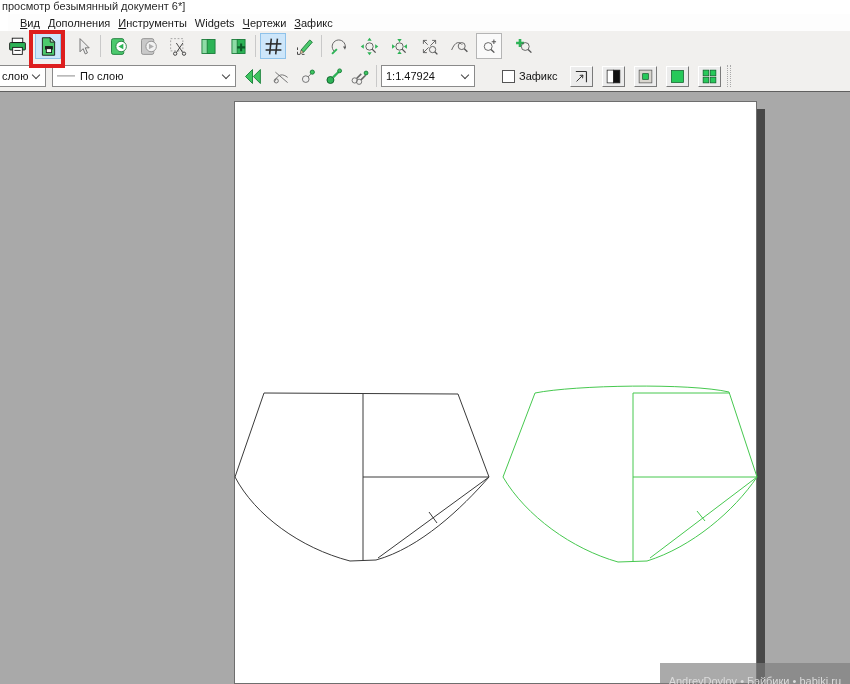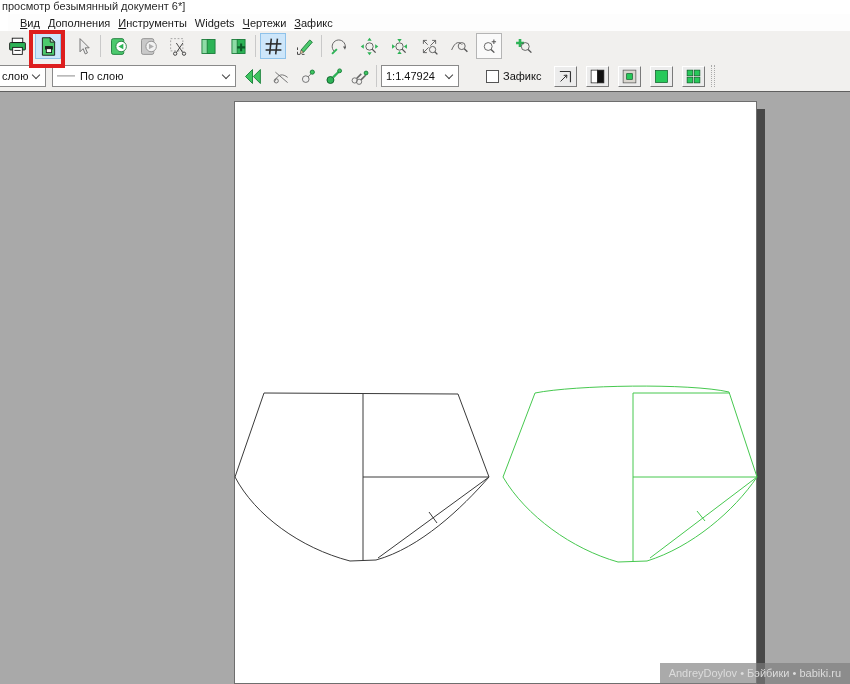--- a/index.html
+++ b/index.html
@@ -39,21 +39,21 @@
   .raised svg { width:17px; height:17px; display:block; }
 
   
   .canvas { position:absolute; left:0; top:92px; width:850px; height:592px; background:#a9a9a9; }
   .page { position:absolute; left:234px; top:101px; width:523px; height:583px; background:#fff; border:1px solid #6e6e6e; z-index:1; }
   .page-shadow { position:absolute; left:757px; top:109px; width:8px; height:575px; background:#484848; z-index:1; }
   .pattern-svg { position:absolute; left:0; top:0; width:850px; height:684px; z-index:3; pointer-events:none; }
 
   
   .red-annotation { position:absolute; left:29px; top:30px; width:36px; height:38px; border:4px solid #dd1e1e; z-index:10; }
-  .watermark { position:absolute; right:0; bottom:0; height:21px; line-height:21px; padding:0 9px; background:rgba(125,125,125,0.65); color:#dcdcdc; font-size:11px; z-index:5; white-space:nowrap; }
+  .watermark { position:absolute; right:0; bottom:0; height:21px; line-height:21px; padding:8px 9px; background:rgba(125,125,125,0.65); color:#dcdcdc; font-size:11px; z-index:5; white-space:nowrap; }
 </style>
 </head>
 <body>
 
 <div class="titlebar">
   <div class="title">просмотр безымянный документ 6*]</div>
 </div>
 
 <div class="menubar">
   <div class="menu-item u m1">Вид</div>
@@ -283,21 +283,21 @@
         <svg viewBox="0 0 24 24" fill="none">
       <circle cx="6.5" cy="16.5" r="3" stroke="#666"></circle>
       <line x1="8.7" y1="14.3" x2="14" y2="9" stroke="#666" stroke-width="1.8"></line>
       <circle cx="11.5" cy="18" r="3" stroke="#666"></circle>
       <line x1="13.7" y1="15.8" x2="19" y2="10.5" stroke="#666" stroke-width="1.8"></line>
       <circle cx="19.5" cy="8" r="2.2" fill="#3ec460" stroke="#117a33"></circle>
     </svg>
       </span>
   </div>
   <div class="sep"></div>
-  <div class="combo" style="width:78px;">
+  <div class="combo" style="width:94px;">
     <span>1:1.47924</span>
     <span class="chev"></span>
   </div>
   <div class="checkbox-wrap" style="margin-left:10px">
     <span class="checkbox"></span>
     <span class="checkbox-label">Зафикс</span>
   </div>
   <div class="raised" style="margin-left:13px">
     <span>
         <svg viewBox="0 0 24 24" fill="none" stroke="#333">

